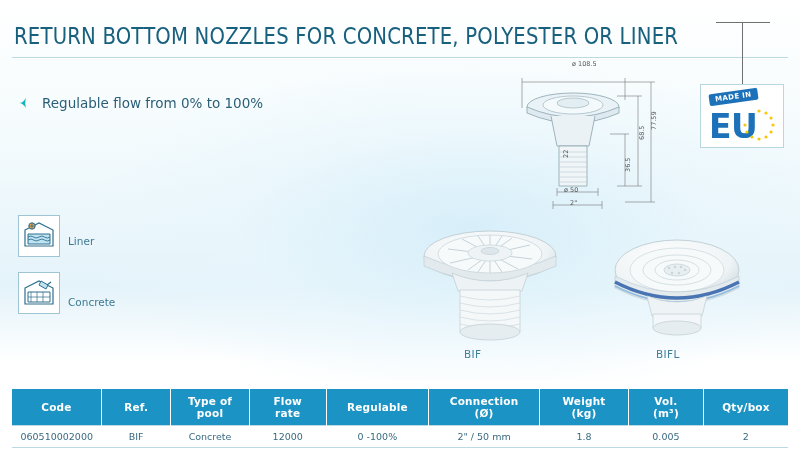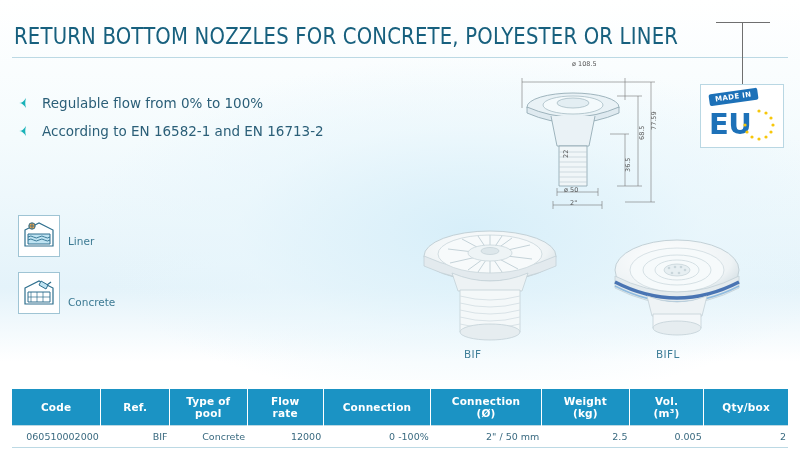--- a/index.html
+++ b/index.html
@@ -136,21 +136,21 @@
     padding: 2px 6px;
     transform: rotate(-8deg);
     border-radius: 2px;
     font-family: "DejaVu Sans", sans-serif;
     font-weight: bold;
   }
   .eu-text {
     position: absolute;
     left: 8px;
     top: 22px;
-    font-size: 29px;
+    font-size: 33px;
     font-weight: bold;
     color: #1d71b8;
     font-family: "DejaVu Sans", sans-serif;
     letter-spacing: -0.5px;
   }
   .eu-stars {
     position: absolute;
     right: 4px;
     top: 20px;
     width: 40px;
@@ -194,47 +194,39 @@
     letter-spacing: 0.2px;
   }
   table.spec thead th:last-child { border-right: none; text-align: center; }
   table.spec tbody td {
     font-size: 9.5px;
     color: #3a6a80;
     text-align: center;
     padding: 5px 2px;
     border-bottom: 1px solid #bcd9e4;
   }
-  table.spec tbody tr:first-child td { border-top: 1px solid #bcd9e4; text-align: right; }
+  table.spec tbody tr:first-child td { border-top: 1px solid #bcd9e4; }
   .svgwrap { position: absolute; left: 0; top: 0; }
 </style>
 </head>
 <body>
 
 <div class="page">
 
   <div class="title">RETURN BOTTOM NOZZLES FOR CONCRETE, POLYESTER OR LINER</div>
   <div class="title-rule"></div>
 
   <div class="bullets">
     <div class="bullet">
       <span class="arrow">
         <svg width="16" height="14" viewBox="0 0 16 14">
             <path d="M1 7 C4 7, 6 5, 8 2 C7 5.5, 7 8.5, 8 12 C6 9, 4 7, 1 7 Z" fill="#19b2b8"></path>
           </svg>
       </span>
       <span class="btext">Regulable flow from 0% to 100%</span>
-    </div>
-    <div class="bullet">
-      <span class="arrow">
-        <svg width="16" height="14" viewBox="0 0 16 14">
-            <path d="M1 7 C4 7, 6 5, 8 2 C7 5.5, 7 8.5, 8 12 C6 9, 4 7, 1 7 Z" fill="#19b2b8"></path>
-          </svg>
-      </span>
-      <span class="btext">According to EN 16582-1 and EN 16713-2</span>
     </div>
   </div>
 
   <div class="picto picto-liner">
     <svg width="40" height="40" viewBox="0 0 40 40">
       <path d="M6 14 L20 7 L34 14 L34 30 L6 30 Z" fill="#ffffff" stroke="#2e6f8e" stroke-width="1.2"></path>
       <path d="M9 18 L31 18 L31 28 L9 28 Z" fill="#bfe3f2" stroke="#2e6f8e" stroke-width="1"></path>
       <path d="M9 21 q3 -2 5.5 0 q3 2 5.5 0 q3 -2 5.5 0 q3 2 5.5 0" fill="none" stroke="#2e6f8e" stroke-width="0.9"></path>
       <path d="M9 24 q3 -2 5.5 0 q3 2 5.5 0 q3 -2 5.5 0 q3 2 5.5 0" fill="none" stroke="#2e6f8e" stroke-width="0.9"></path>
       <circle cx="13" cy="10" r="3.2" fill="#f0a24a" stroke="#2e6f8e" stroke-width="1"></circle>
@@ -402,35 +394,35 @@
   <div class="prod-label prod-bif">BIF</div>
   <div class="prod-label prod-bifl">BIFL</div>
 
   <table class="spec">
     <thead>
       <tr>
         <th style="width:92px">Code</th>
         <th style="width:70px">Ref.</th>
         <th style="width:92px">Type of pool</th>
         <th style="width:86px">Flow rate</th>
-        <th style="width:92px">Connection</th>
+        <th style="width:92px">Regulable</th>
         <th style="width:104px">Connection (Ø)</th>
         <th style="width:90px">Weight (kg)</th>
         <th style="width:86px">Vol. (m³)</th>
         <th style="width:64px">Qty/box</th>
       </tr>
     </thead>
     <tbody>
       <tr>
         <td>060510002000</td>
         <td>BIF</td>
         <td>Concrete</td>
         <td>12000</td>
         <td>0 -100%</td>
         <td>2" / 50 mm</td>
-        <td>2.5</td>
+        <td>1.8</td>
         <td>0.005</td>
         <td>2</td>
       </tr>
     </tbody>
   </table>
 
 </div>
 
 </body></html>

